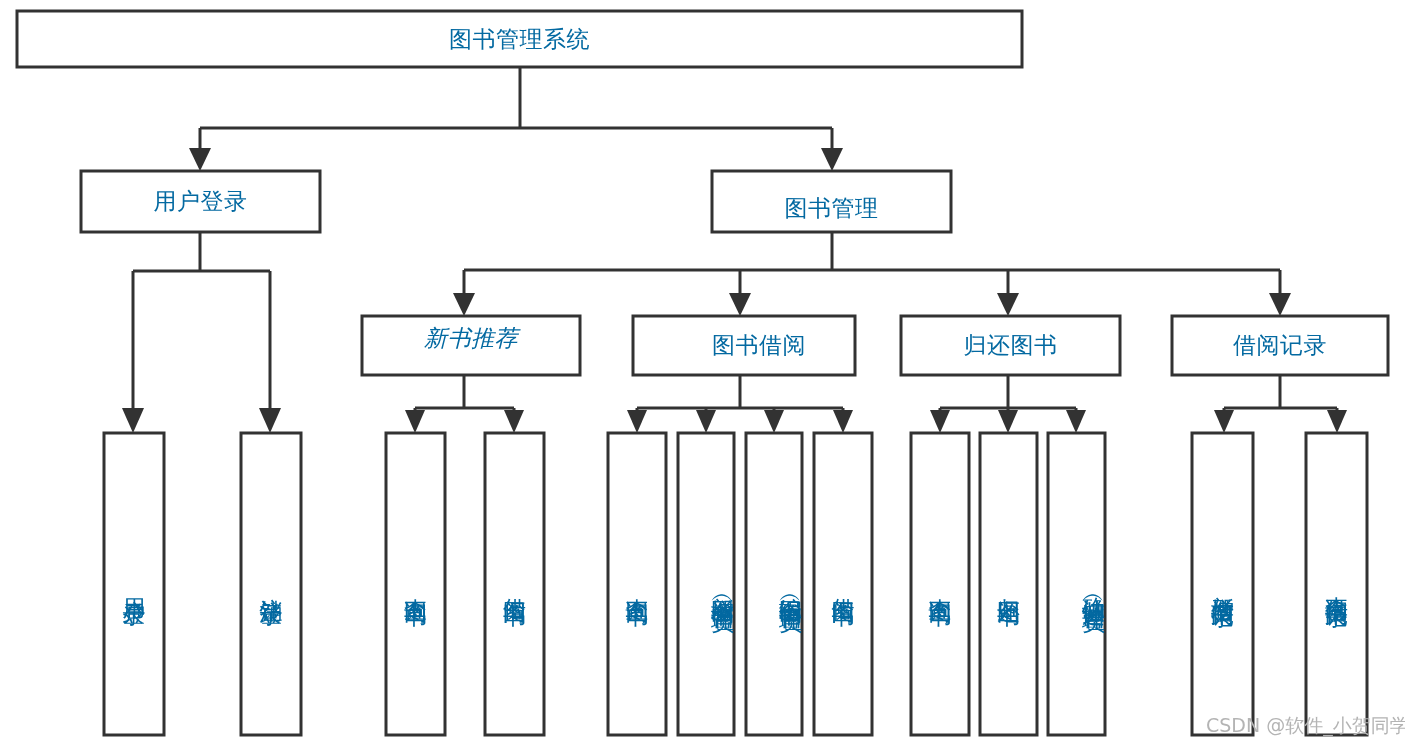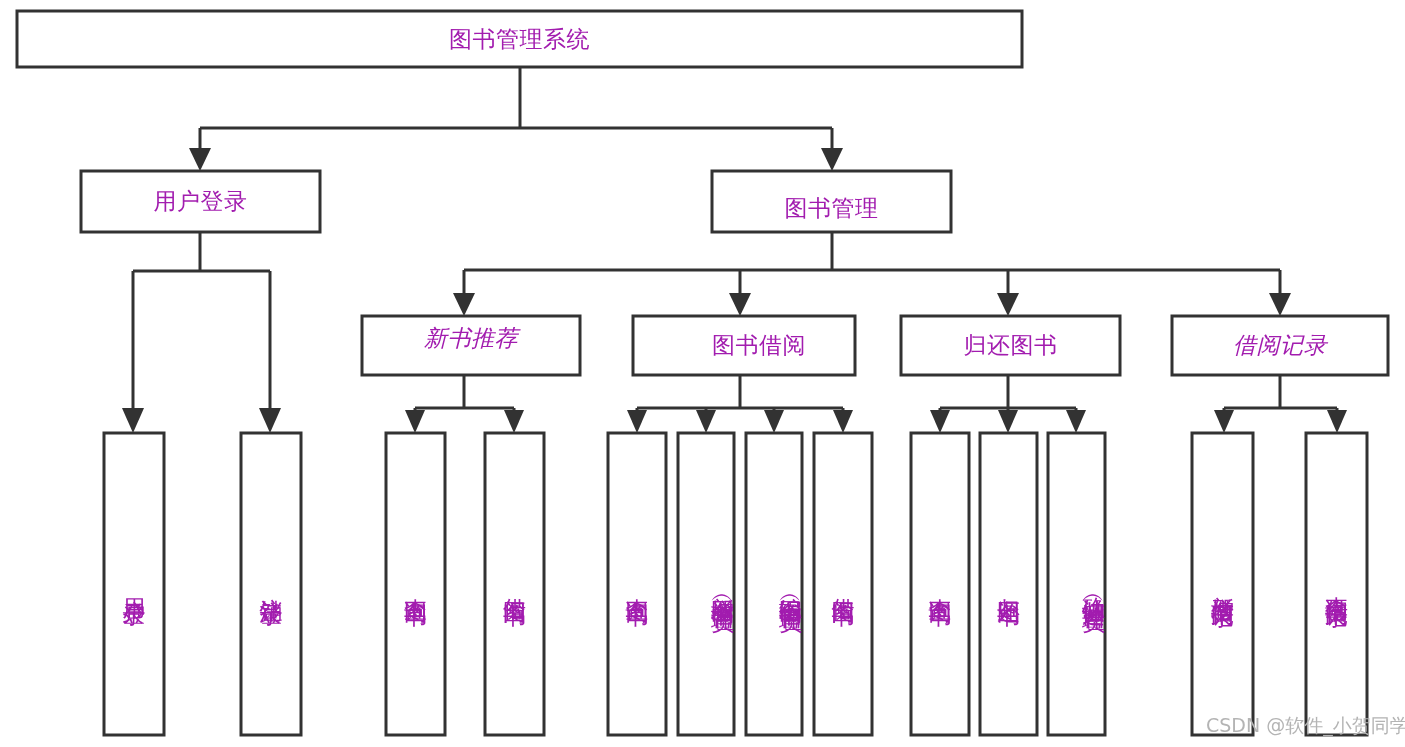--- a/index.html
+++ b/index.html
@@ -34,21 +34,21 @@
     stroke: #323232;
     stroke-width: 3;
     fill: none;
   }
   .arrow-head {
     fill: #323232;
     stroke: none;
   }
   .node-label {
     position: absolute;
-    color: #a21caf;
+    color: #0369a1;
     font-family: "DejaVu Sans", "Liberation Sans", sans-serif;
     display: flex;
     align-items: center;
     justify-content: center;
     pointer-events: none;
     white-space: pre;
   }
   .node-label.horizontal {
     font-size: 23px;
     letter-spacing: 0.5px;
@@ -172,21 +172,21 @@
   </svg>
 
   <div class="node-label horizontal" style="left:17px; top:11px; width:1005px; height:56px;">图书管理系统</div>
 
   <div class="node-label horizontal" style="left:81px; top:171px; width:239px; height:61px;">用户登录</div>
   <div class="node-label horizontal" style="left:712px; top:171px; width:239px; height:74px;font-family:Liberation Mono, monospace;">图书管理</div>
 
   <div class="node-label horizontal" style="left:362px; top:316px; width:218px; height:44px;font-style:italic;">新书推荐</div>
   <div class="node-label horizontal" style="left:633px; top:316px; width:252px; height:59px;">图书借阅</div>
   <div class="node-label horizontal" style="left:901px; top:316px; width:219px; height:59px;">归还图书</div>
-  <div class="node-label horizontal" style="left:1172px; top:316px; width:216px; height:59px;font-style:italic;">借阅记录</div>
+  <div class="node-label horizontal" style="left:1172px; top:316px; width:216px; height:59px;">借阅记录</div>
 
   <div class="node-label vertical" style="left:104px; top:433px; width:60px; height:302px;">用户登录</div>
   <div class="node-label vertical" style="left:241px; top:433px; width:60px; height:302px;">注销登录</div>
 
   <div class="node-label vertical" style="left:386px; top:433px; width:59px; height:302px;">查询图书</div>
   <div class="node-label vertical" style="left:485px; top:433px; width:59px; height:302px;">借阅图书</div>
 
   <div class="node-label vertical" style="left:608px; top:433px; width:58px; height:302px;">查询图书</div>
   <div class="node-label vertical" style="left:678px; top:433px; width:56px; height:302px; align-items:flex-start; padding-top:8px; box-sizing:border-box;">新增图书（管理员）</div>
   <div class="node-label vertical" style="left:746px; top:433px; width:56px; height:302px; align-items:flex-start; padding-top:8px; box-sizing:border-box;">编辑图书（管理员）</div>

